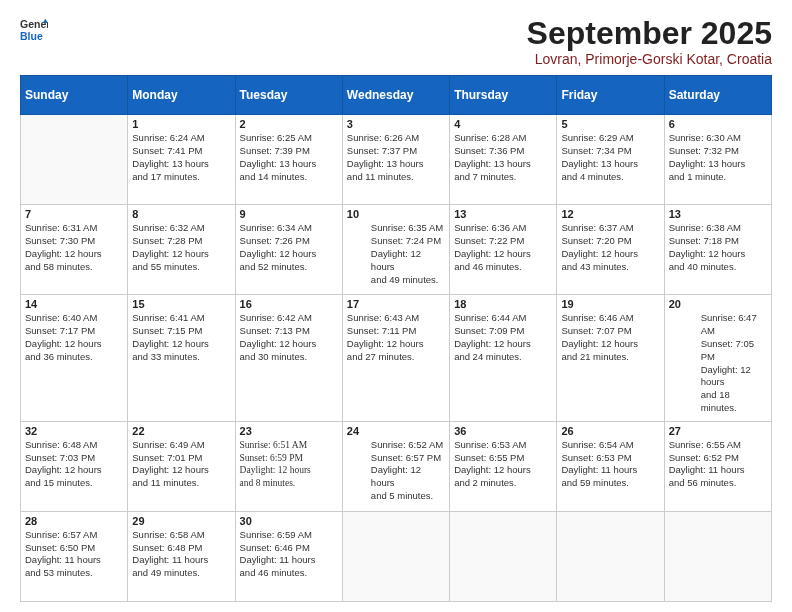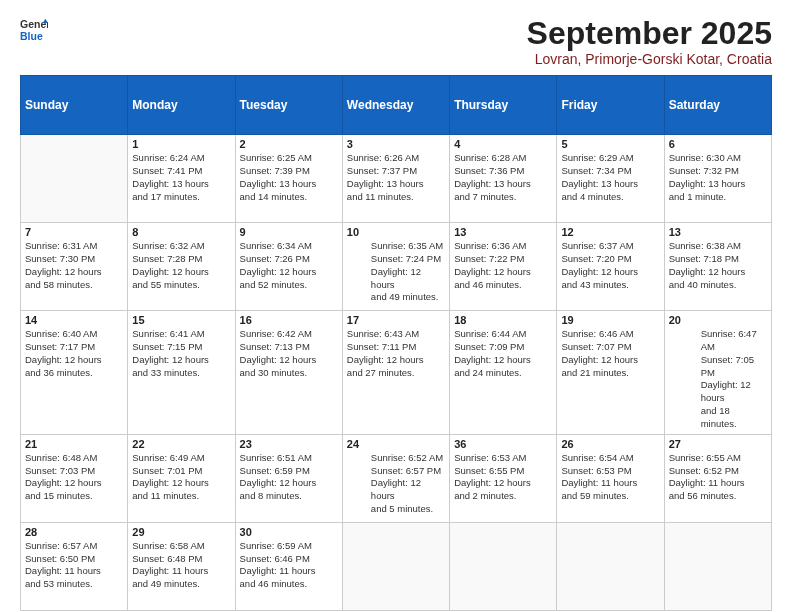--- a/index.html
+++ b/index.html
@@ -50,21 +50,21 @@
       border: 1px solid #ccc;
       border-collapse: collapse;
       width: 100%;
       table-layout: fixed;
     }
     .calendar thead tr th {
       background-color: #1565c0;
       color: #fff;
       font-size: 12px;
       font-weight: bold;
-      padding: 22px 4px;
+      padding: 12px 4px;
       text-align: left;
       border: 1px solid #1255a0;
     }
     .calendar tbody tr td {
       border: 1px solid #ccc;
       vertical-align: top;
       padding: 3px 4px;
       font-size: 10px;
       color: #333;
       height: 88px;
@@ -259,36 +259,36 @@
           <td>
             <span class="day-num">20</span>
             <div class="cell-text" style="white-space: pre-line; margin-left: 32px;">Sunrise: 6:47 AM
 Sunset: 7:05 PM
 Daylight: 12 hours
 and 18 minutes.</div>
           </td>
         </tr>
         <tr>
           <td>
-            <span class="day-num">21</span>
+            <span class="day-num">32</span>
             <div class="cell-text" style="white-space: pre-line;">Sunrise: 6:48 AM
 Sunset: 7:03 PM
 Daylight: 12 hours
 and 15 minutes.</div>
           </td>
           <td>
             <span class="day-num">22</span>
             <div class="cell-text" style="white-space: pre-line;">Sunrise: 6:49 AM
 Sunset: 7:01 PM
 Daylight: 12 hours
 and 11 minutes.</div>
           </td>
           <td>
             <span class="day-num">23</span>
-            <div class="cell-text" style="white-space: pre-line;">Sunrise: 6:51 AM
+            <div class="cell-text" style="white-space: pre-line; font-family: Liberation Serif, serif;">Sunrise: 6:51 AM
 Sunset: 6:59 PM
 Daylight: 12 hours
 and 8 minutes.</div>
           </td>
           <td>
             <span class="day-num">24</span>
             <div class="cell-text" style="white-space: pre-line; margin-left: 24px;">Sunrise: 6:52 AM
 Sunset: 6:57 PM
 Daylight: 12 hours
 and 5 minutes.</div>

